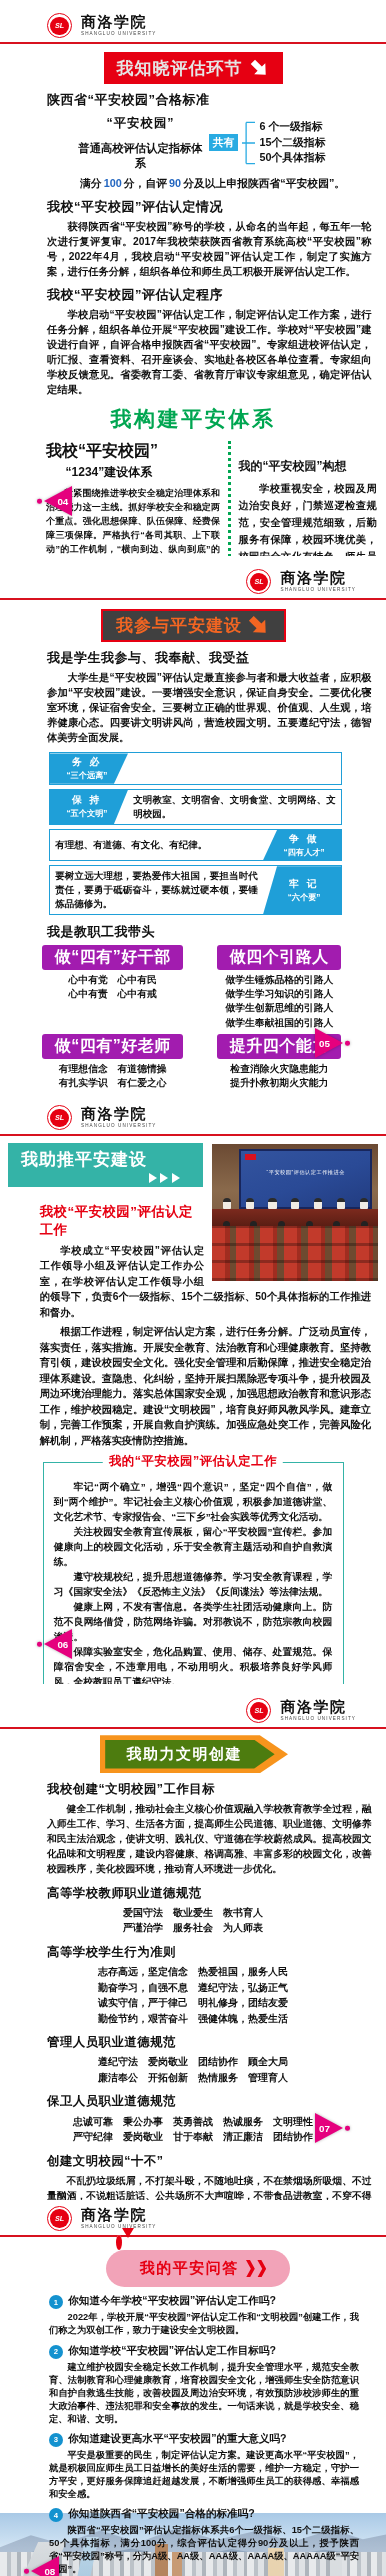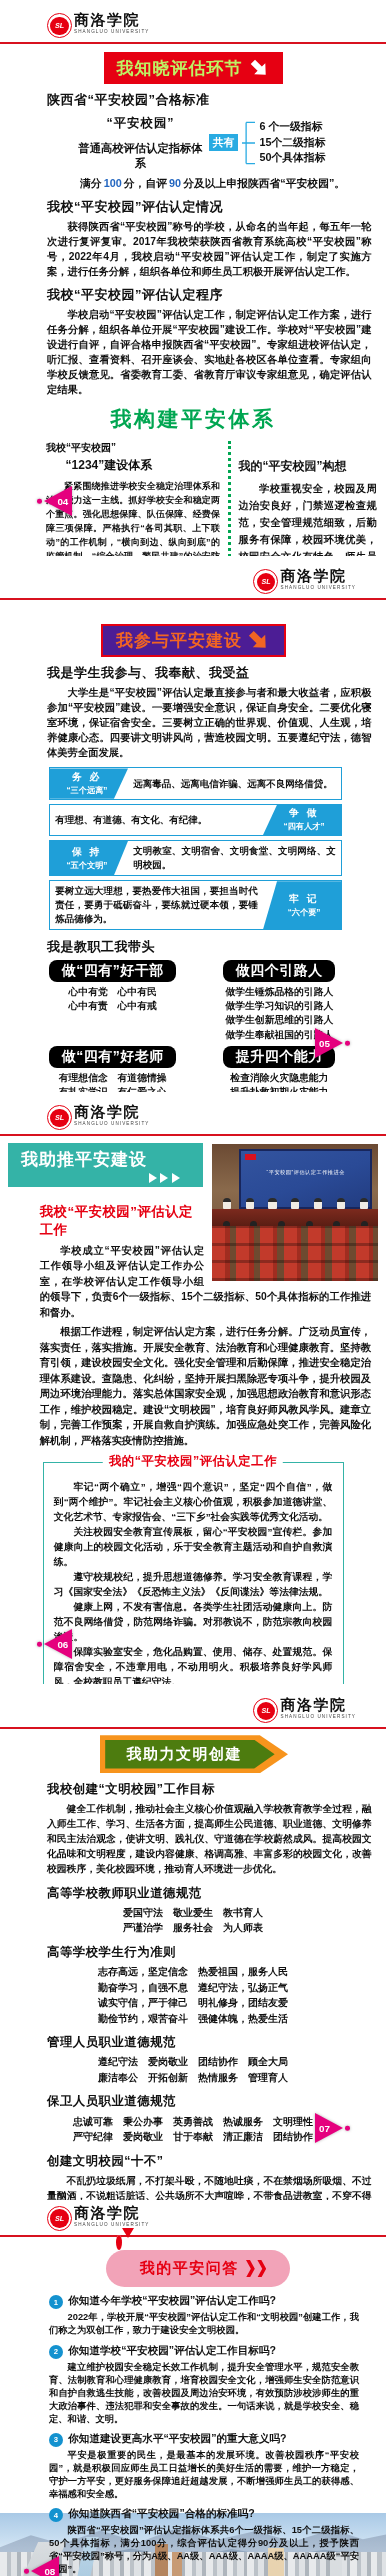--- a/index.html
+++ b/index.html
@@ -5,72 +5,72 @@
 *{margin:0;padding:0;box-sizing:border-box}
 body{width:386px;font-family:"Liberation Sans","DejaVu Sans",sans-serif;background:#fff;color:#111}
 .canvas{position:relative;width:386px;height:2619px;background:#fff;overflow:hidden}
 .pg{position:absolute;left:0;width:386px;overflow:hidden;background:#fff}
 #pg1{top:0;height:556px}
 #pg2{top:556px;height:536px}
 #pg3{top:1092px;height:592px}
 #pg4{top:1685px;height:515px}
 #pg5{top:2200px;height:419px}
 
-.hdr{display:flex;align-items:flex-start;gap:2px;padding:13.4px 0 4.1px 47px}
+.hdr{display:flex;align-items:center;gap:9px;padding:13.4px 0 4.1px 47px}
 .hdr.r{justify-content:flex-end;padding-right:30px}
 .seal{width:25px;height:25px;border:1.5px solid #e60012;border-radius:50%;display:flex;align-items:center;justify-content:center;background:#fff;flex:0 0 auto}
 .seal-in{width:18.5px;height:18.5px;background:#e60012;border-radius:50%;color:#fff;font-weight:900;font-size:7.2px;font-style:italic;display:flex;align-items:center;justify-content:center}
 .brand b{display:block;font-size:15px;font-weight:900;letter-spacing:1.5px;line-height:15.5px;font-family:"Liberation Serif","DejaVu Serif",serif}
 .brand i{display:block;font-size:4.6px;letter-spacing:1.1px;color:#444;font-style:normal;margin-top:0.5px}
 .redline{height:1.5px;background:#d8111f}
 
 .h2x{font-size:13px;font-weight:900;margin:7.2px 14.4px 0 47px;letter-spacing:0.5px}
 .p1x{font-size:10.3px;line-height:15px;font-weight:600;text-align:justify;text-indent:2em;margin:3.1px 14.4px 0 47px}
 
-.bn1{margin:8.2px auto 0;width:179px;height:32px;background:#e60012;color:#bef264;display:flex;align-items:center;justify-content:center;gap:6.2px;font-size:17px;font-weight:900;letter-spacing:1px}
+.bn1{margin:8.2px auto 0;width:179px;height:32px;background:#e60012;color:#e5e5e5;display:flex;align-items:center;justify-content:center;gap:6.2px;font-size:17px;font-weight:900;letter-spacing:1px}
 .diag{display:flex;align-items:center;margin:5.2px 0 0 76px;gap:4.1px}
 .diag-l{text-align:center;font-weight:900;width:129px}
 .diag-l .a{font-size:12.4px;letter-spacing:1px}
 .diag-l .b{font-size:11.3px;margin-top:9px}
 .badge{background:#29abe2;color:#fff;font-size:10.8px;font-weight:900;padding:1.5px 3.6px;flex:0 0 auto}
 .diag-items div{font-size:10.8px;font-weight:900;line-height:15.5px}
 .score{margin:6.2px 0 0 80px;font-size:10.8px;font-weight:900}
 .score .n{color:#2366c0;padding:0 2.1px}
 .greenh{margin-top:8.2px;text-align:center;font-size:21px;font-weight:900;color:#00a651;letter-spacing:2.6px}
 .cols{display:flex;margin:7.2px 9.3px 0 46px}
 .colL{width:174px}
-.colL .t1{font-size:10px;font-weight:900}
+.colL .t1{font-size:16px;font-weight:900}
 .colL .t2{font-size:12px;font-weight:900;margin-left:19.6px;margin-top:2.1px}
 .colL p{font-size:9px;line-height:14px;font-weight:600;text-align:justify;text-indent:2em;margin-top:5.2px}
 .divid{border-left:3.6px dotted #00a651;margin:0 7.7px}
 .colR{flex:1}
 .colR .t1{font-size:12px;font-weight:900;margin-top:17.5px}
 .colR p{font-size:10.3px;line-height:17px;font-weight:600;text-align:justify;text-indent:2em;margin-top:5.2px}
 
 .pnum{position:absolute;width:28px;height:30px;filter:drop-shadow(0 0 1.5px rgba(0,0,0,.3))}
 .pnum .tri{position:absolute;inset:0;background:#e5007e;display:flex;align-items:center;color:#fff;font-weight:900;font-size:9.8px}
 .pnum.l .tri{clip-path:polygon(100% 0,100% 100%,0 50%)}
 .pnum.l .tri span{margin-left:13.4px}
 .pnum.r .tri{clip-path:polygon(0 0,0 100%,100% 50%)}
 .pnum.r .tri span{margin-left:4.1px}
 .pnum .dot{position:absolute;width:4.6px;height:4.6px;border-radius:50%;background:#e5007e;top:50%;transform:translateY(-50%)}
 .pnum.l .dot{left:-6.7px}
 .pnum.r .dot{right:-6.7px}
 
-.bn2{margin:24px auto 0;width:185px;height:33px;border:2.1px solid #e60012;background:#4c1d95;color:#f26522;display:flex;align-items:center;justify-content:center;gap:5.2px;font-size:17px;font-weight:900;letter-spacing:1px}
+.bn2{margin:9px auto 0;width:185px;height:33px;border:2.1px solid #e60012;background:#404040;color:#f26522;display:flex;align-items:center;justify-content:center;gap:5.2px;font-size:17px;font-weight:900;letter-spacing:1px}
 .rbwrap{margin:7.2px 0 0 49px;width:293px}
 .rb{display:flex;align-items:stretch;border:1px solid #1f9fd8;margin-bottom:4.1px;background:#fff}
 .rb.rev{flex-direction:row-reverse}
 .rb-lab{width:78px;flex:0 0 auto;background:#1f9fd8;color:#fff;display:flex;flex-direction:column;justify-content:center;text-align:center;padding:2.6px 6.2px 2.6px 2.1px;clip-path:polygon(0 0,100% 0,82% 100%,0 100%)}
 .rb.rev .rb-lab{clip-path:polygon(18% 0,100% 0,100% 100%,0 100%);padding:2.6px 2.1px 2.6px 6.2px}
 .rb-lab b{font-size:9.8px;letter-spacing:2.6px}
 .rb-lab span{font-size:8.2px;font-weight:800;margin-top:1px}
 .rb-c{flex:1;display:flex;align-items:center;padding:3.1px 5.2px;font-size:9.5px;font-weight:700;line-height:14px;text-align:justify}
 .sgrid{display:grid;grid-template-columns:1fr 1fr;gap:4.1px 13.4px;margin:4.1px 30px 0 36px;text-align:center}
-.pill{display:inline-block;background:#000000;color:#fff;border-radius:8px;padding:2.1px 12.4px;font-size:14px;font-weight:900;letter-spacing:0.5px}
+.pill{display:inline-block;background:#a21caf;color:#fff;border-radius:3px;padding:2.1px 12.4px;font-size:16px;font-weight:900;letter-spacing:0.5px}
 .sg-lines{margin-top:2.6px}
 .sg-lines div{font-size:9.8px;font-weight:800;line-height:14.4px}
 .cpill{text-align:center;margin-top:7.2px}
 
 .p3wrap{margin:7.2px 7.7px 0 7.7px;overflow:hidden}
 .photo-m{float:right;width:166px;height:137px;margin:1px 0 5.2px 8.2px;position:relative;background:linear-gradient(180deg,#6b4a33,#8a6a4c 34%,#7a5a40 62%,#5e4130);overflow:hidden}
 .pm-screen{position:absolute;left:27px;top:5.2px;right:6.2px;height:60px;background:linear-gradient(160deg,#33549f,#2a4a96 55%,#223c80);border:2.1px solid #18265c}
 .pm-logo{position:absolute;left:4.1px;top:3.1px;width:10.3px;height:5.2px;background:#d8111f}
 .pm-st{color:#fff;font-size:5.2px;text-align:center;margin-top:17.5px;letter-spacing:0.5px}
 .pm-table{position:absolute;left:0;right:0;top:65px;height:17.5px;background:linear-gradient(#7c2a1e,#591d13)}
@@ -217,35 +217,34 @@
 
     <h3 class="h2x">我是学生我参与、我奉献、我受益</h3>
     <p class="p1x">大学生是“平安校园”评估认定最直接参与者和最大收益者，应积极参加“平安校园”建设。一要增强安全意识，保证自身安全。二要优化寝室环境，保证宿舍安全。三要树立正确的世界观、价值观、人生观，培养健康心态。四要讲文明讲风尚，营造校园文明。五要遵纪守法，德智体美劳全面发展。</p>
 
     <div class="rbwrap">
       <div class="rb">
         <div class="rb-lab">
           <b>务 必</b>
           <span>“三个远离”</span>
         </div>
-        <div class="rb-c">远离毒品、远离电信诈骗、远离不良网络借贷。</div>
+      </div>
+      <div class="rb">
+        <div class="rb-lab">
+          <b>保 持</b>
+          <span>“五个文明”</span>
+        </div>
+        <div class="rb-c">文明教室、文明宿舍、文明食堂、文明网络、文明校园。</div>
       </div>
       <div class="rb rev">
         <div class="rb-lab">
           <b>争 做</b>
           <span>“四有人才”</span>
         </div>
         <div class="rb-c">有理想、有道德、有文化、有纪律。</div>
-      </div>
-      <div class="rb">
-        <div class="rb-lab">
-          <b>保 持</b>
-          <span>“五个文明”</span>
-        </div>
-        <div class="rb-c">文明教室、文明宿舍、文明食堂、文明网络、文明校园。</div>
       </div>
       <div class="rb rev">
         <div class="rb-lab">
           <b>牢 记</b>
           <span>“六个要”</span>
         </div>
         <div class="rb-c">要树立远大理想，要热爱伟大祖国，要担当时代责任，要勇于砥砺奋斗，要练就过硬本领，要锤炼品德修为。</div>
       </div>
     </div>
 
@@ -462,21 +461,21 @@
           <span class="qn">2</span>
           <span class="qt">你知道学校“平安校园”评估认定工作目标吗?</span>
         </div>
         <p class="ans">建立维护校园安全稳定长效工作机制，提升安全管理水平，规范安全教育、法制教育和心理健康教育，培育校园安全文化，增强师生安全防范意识和自护自救逃生技能，改善校园及周边治安环境，有效预防涉校涉师生的重大政治事件、违法犯罪和安全事故的发生。一句话来说，就是学校安全、稳定、和谐、文明。</p>
       </div>
       <div>
         <div class="qrow">
           <span class="qn">3</span>
           <span class="qt">你知道建设更高水平“平安校园”的重大意义吗?</span>
         </div>
-        <p class="ans">平安是极重要的民生，是最基本的发展环境。改善校园秩序“平安校园”，就是积极回应师生员工日益增长的美好生活的需要，维护一方稳定，守护一方平安，更好服务保障追赶超越发展，不断增强师生员工的获得感、幸福感和安全感。</p>
+        <p class="ans">平安是极重要的民生，制定评估认定方案。建设更高水平“平安校园”，就是积极回应师生员工日益增长的美好生活的需要，维护一方稳定，守护一方平安，更好服务保障追赶超越发展，不断增强师生员工的获得感、幸福感和安全感。</p>
       </div>
       <div>
         <div class="qrow">
           <span class="qn">4</span>
           <span class="qt">你知道陕西省“平安校园”合格的标准吗?</span>
         </div>
         <p class="ans">陕西省“平安校园”评估认定指标体系共6个一级指标、15个二级指标、50个具体指标，满分100分，综合评估认定得分90分及以上，授予陕西省“平安校园”称号，分为A级、AA级、AAA级、AAAA级、AAAAA级“平安校园”。</p>
       </div>
 
     </div>

